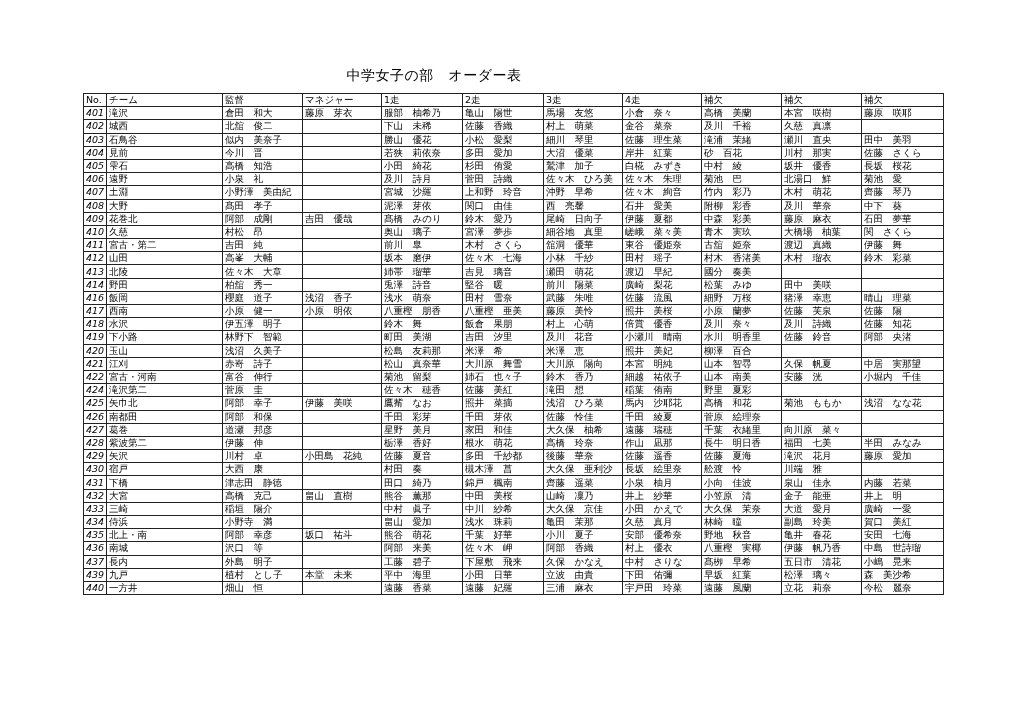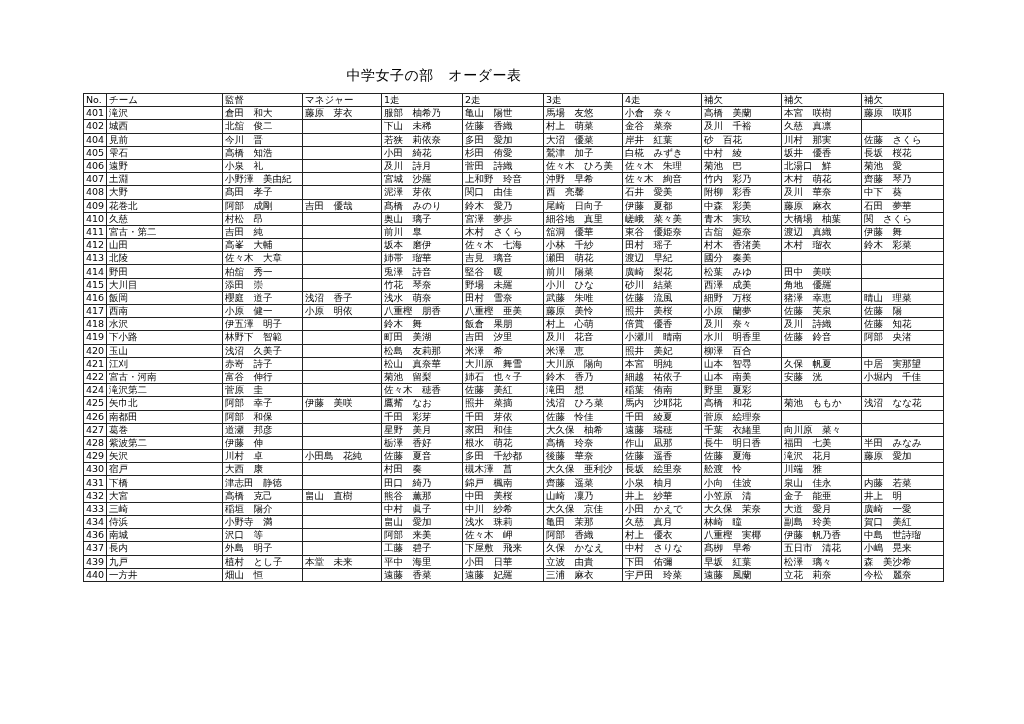--- a/index.html
+++ b/index.html
@@ -18,21 +18,21 @@
       width: 860px;
       font-size: 9.5px;
     }
     table.order th, table.order td {
       border: 1px solid #222;
       height: 12.2px; line-height: 12px; padding: 0 2px;
       white-space: nowrap; overflow: hidden;
       font-weight: normal;
     }
     table.order th { text-align: left; }
-    table.order td.no { text-align: right; padding-right: 2px; }
+    table.order td.no { text-align: right; padding-right: 2px; font-style: italic; }
     table.order th.no { text-align: left; margin-top: 40px; }
     table.order td { text-align: left; }
     table.order { border: 1.5px solid #000; }
   </style>
 </head>
 <body>
 
 <div class="title">中学女子の部　オーダー表</div>
 
 <table class="order">
@@ -85,20 +85,33 @@
         <td></td>
         <td>下山　未稀</td>
         <td>佐藤　香織</td>
         <td>村上　萌菜</td>
         <td>金谷　菜奈</td>
         <td>及川　千裕</td>
         <td>久慈　真凛</td>
         <td></td>
       </tr>
       <tr>
+        <td class="no">403</td>
+        <td>石鳥谷</td>
+        <td>似内　美奈子</td>
+        <td></td>
+        <td>勝山　優花</td>
+        <td>小松　愛梨</td>
+        <td>細川　琴里</td>
+        <td>佐藤　理生菜</td>
+        <td>滝浦　茉緒</td>
+        <td>瀬川　直央</td>
+        <td>田中　美羽</td>
+      </tr>
+      <tr>
         <td class="no">404</td>
         <td>見前</td>
         <td>今川　晋</td>
         <td></td>
         <td>若狭　莉依奈</td>
         <td>多田　愛加</td>
         <td>大沼　優菜</td>
         <td>岸井　紅葉</td>
         <td>砂　百花</td>
         <td>川村　那実</td>
@@ -228,33 +241,20 @@
         <td></td>
         <td>兎澤　詩音</td>
         <td>堅谷　暖</td>
         <td>前川　陽菜</td>
         <td>廣崎　梨花</td>
         <td>松葉　みゆ</td>
         <td>田中　美咲</td>
         <td></td>
       </tr>
       <tr>
-        <td class="no">415</td>
-        <td>大川目</td>
-        <td>添田　崇</td>
-        <td></td>
-        <td>竹花　琴奈</td>
-        <td>野場　未羅</td>
-        <td>小川　ひな</td>
-        <td>砂川　結菜</td>
-        <td>西澤　成美</td>
-        <td>角地　優羅</td>
-        <td></td>
-      </tr>
-      <tr>
         <td class="no">416</td>
         <td>飯岡</td>
         <td>櫻庭　道子</td>
         <td>浅沼　香子</td>
         <td>浅水　萌奈</td>
         <td>田村　雪奈</td>
         <td>武藤　朱唯</td>
         <td>佐藤　流風</td>
         <td>細野　万桜</td>
         <td>猪澤　幸恵</td>
@@ -475,20 +475,33 @@
         <td></td>
         <td>畠山　愛加</td>
         <td>浅水　珠莉</td>
         <td>亀田　茉那</td>
         <td>久慈　真月</td>
         <td>林崎　瞳</td>
         <td>副島　玲美</td>
         <td>賀口　美紅</td>
       </tr>
       <tr>
+        <td class="no">435</td>
+        <td>北上・南</td>
+        <td>阿部　幸彦</td>
+        <td>坂口　祐斗</td>
+        <td>熊谷　萌花</td>
+        <td>千葉　好華</td>
+        <td>小川　夏子</td>
+        <td>安部　優希奈</td>
+        <td>野地　秋音</td>
+        <td>亀井　春花</td>
+        <td>安田　七海</td>
+      </tr>
+      <tr>
         <td class="no">436</td>
         <td>南城</td>
         <td>沢口　等</td>
         <td></td>
         <td>阿部　来美</td>
         <td>佐々木　岬</td>
         <td>阿部　香織</td>
         <td>村上　優衣</td>
         <td>八重樫　実椰</td>
         <td>伊藤　帆乃香</td>

